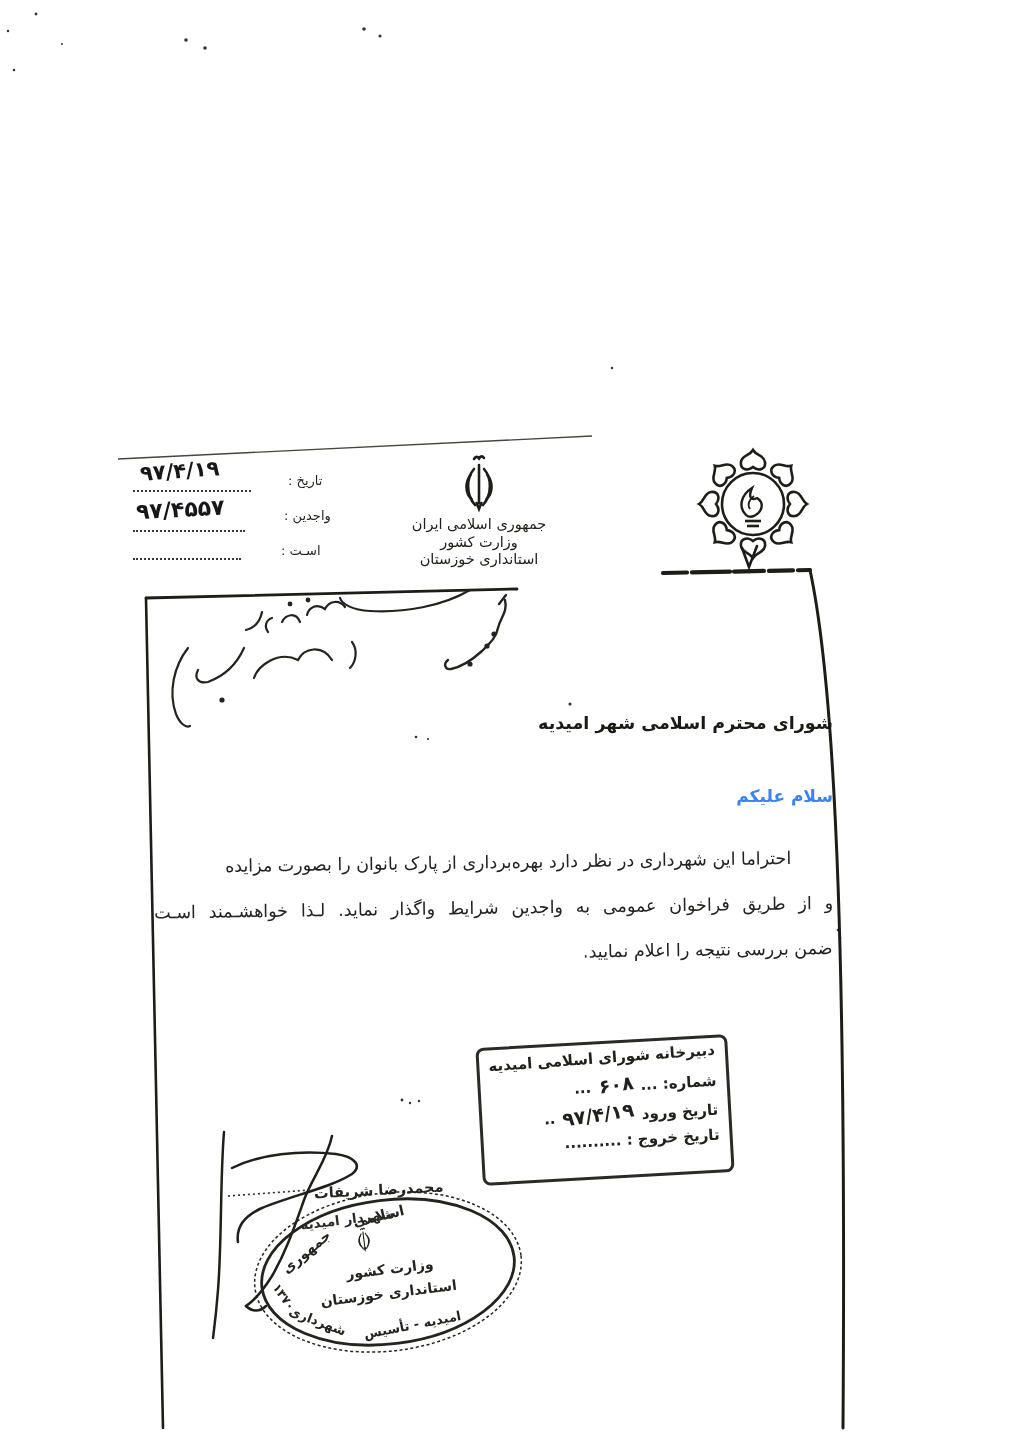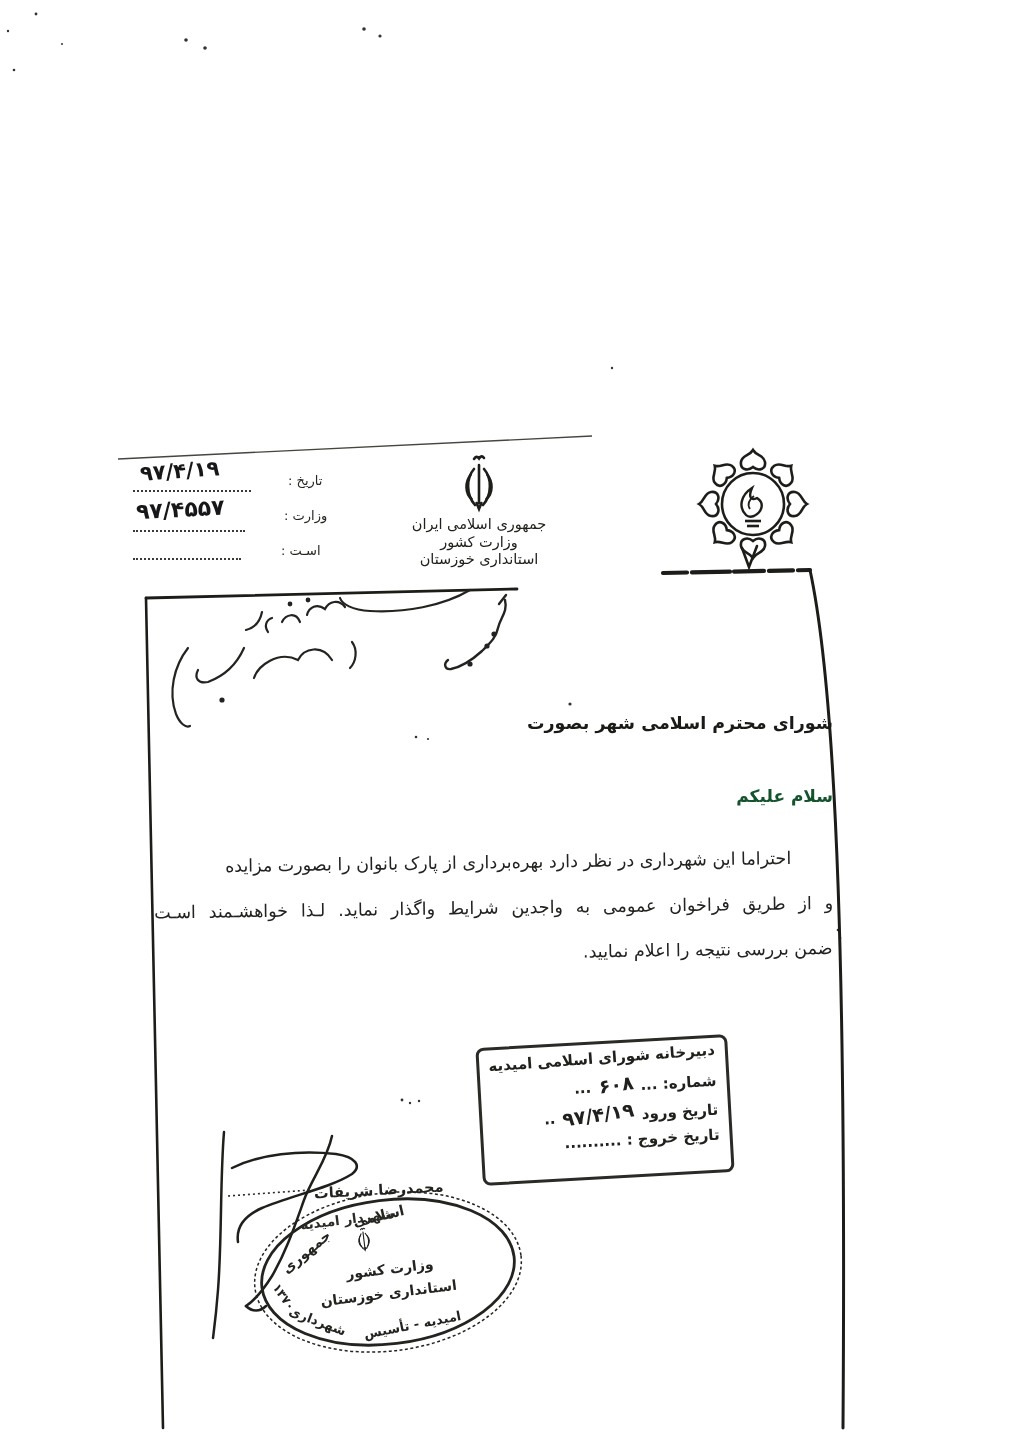--- a/index.html
+++ b/index.html
@@ -9,21 +9,21 @@
   }
   .abs{position:absolute;}
   .rtl{direction:rtl;unicode-bidi:isolate;}
   .lbl{font-size:13px;font-weight:500;color:#25241f;margin-left:36px;}
   .hand{font-weight:600;color:#17171a;white-space:nowrap;}
   .dotline{border-bottom:2px dotted #3a3a36;height:1px;}
   .orgblock{width:170px;text-align:center;font-weight:400;font-size:14.5px;line-height:17.5px;color:#20201c;}
   .lettertitle{width:280px;text-align:center;font-size:27px;font-weight:700;letter-spacing:.5px;color:#151513;
     -webkit-text-stroke:.4px #151513;}
   .recipient{font-size:17.5px;font-weight:700;color:#1a1a17;}
-  .salut{font-size:17px;font-weight:700;color:#14532d;}
+  .salut{font-size:17px;font-weight:700;color:#3b82f6;}
   .bodyline{font-size:17.5px;color:#222220;white-space:nowrap;transform:rotate(-.8deg);transform-origin:right center;}
   .bodyline.justify{white-space:normal;text-align:justify;text-align-last:justify;}
   .stampbox{
     width:252px;height:138px;border:3px solid #2a2a26;border-radius:8px;
     transform:rotate(-3.2deg);padding:5px 10px 4px 6px;box-sizing:border-box;
     color:#20201d;
   }
   .stampbox .st-title{font-size:15px;font-weight:700;transform:rotate(-1deg);white-space:nowrap;}
   .stampbox .st-row{font-size:15px;font-weight:700;margin-top:7px;white-space:nowrap;}
   .stampbox .bigval{display:inline-block;font-size:19px;font-weight:700;transform:rotate(-5deg);padding:0 2px;}
@@ -146,35 +146,35 @@
       <text x="-78" y="44" transform="rotate(28 -78 44)" text-anchor="middle" font-size="13" font-weight="bold" fill="#23231f">شهرداری</text>
       <text x="18" y="60" transform="rotate(-4 18 60)" text-anchor="middle" font-size="13" font-weight="bold" fill="#23231f">امیدیه - تأسیس</text>
       <text x="-110" y="14" transform="rotate(62 -110 14)" text-anchor="middle" font-size="12" font-weight="bold" fill="#23231f">۱۳۷۰</text>
     </g>
   </svg>
 
   <div class="abs rtl lbl" style="left:252px;top:473px;">تاریخ :</div>
   <div class="abs hand" style="left:140px;top:459px;font-size:21px;transform:rotate(-4deg);">۹۷/۴/۱۹</div>
   <div class="abs dotline" style="left:133px;top:489px;width:118px;"></div>
 
-  <div class="abs rtl lbl" style="left:248px;top:508px;">وزارت :</div>
+  <div class="abs rtl lbl" style="left:248px;top:508px;">واجدین :</div>
   <div class="abs hand" style="left:136px;top:497px;font-size:22px;transform:rotate(-3deg);">۹۷/۴۵۵۷</div>
   <div class="abs dotline" style="left:133px;top:529px;width:112px;"></div>
 
   <div class="abs rtl lbl" style="left:245px;top:543px;">اسـت :</div>
   <div class="abs dotline" style="left:133px;top:557px;width:108px;"></div>
 
   <div class="abs rtl orgblock" style="left:394px;top:516px;">
     <div>جمهوری اسلامی ایران</div>
     <div>وزارت کشور</div>
     <div>استانداری خوزستان</div>
   </div>
 
 
-  <div class="abs rtl recipient" style="right:191px;top:713px;">شورای محترم اسلامی شهر بصورت</div>
+  <div class="abs rtl recipient" style="right:191px;top:713px;">شورای محترم اسلامی شهر امیدیه</div>
   <div class="abs rtl salut" style="right:191px;top:786px;">سلام علیکم</div>
 
   <div class="abs rtl bodyline" style="right:233px;top:848px;">احتراما این شهرداری در نظر دارد بهره‌برداری از پارک بانوان را بصورت مزایده</div>
   <div class="abs rtl bodyline justify" style="left:154px;right:191px;top:893px;">و از طریق فراخوان عمومی به واجدین شرایط واگذار نماید. لـذا خواهشـمند اسـت</div>
   <div class="abs rtl bodyline" style="right:191px;top:938px;">ضمن بررسی نتیجه را اعلام نمایید.</div>
 
   <div class="abs rtl stampbox" style="left:479px;top:1041px;">
     <div class="st-title">دبیرخانه شورای اسلامی امیدیه</div>
     <div class="st-row">
       <span>شماره:</span>

